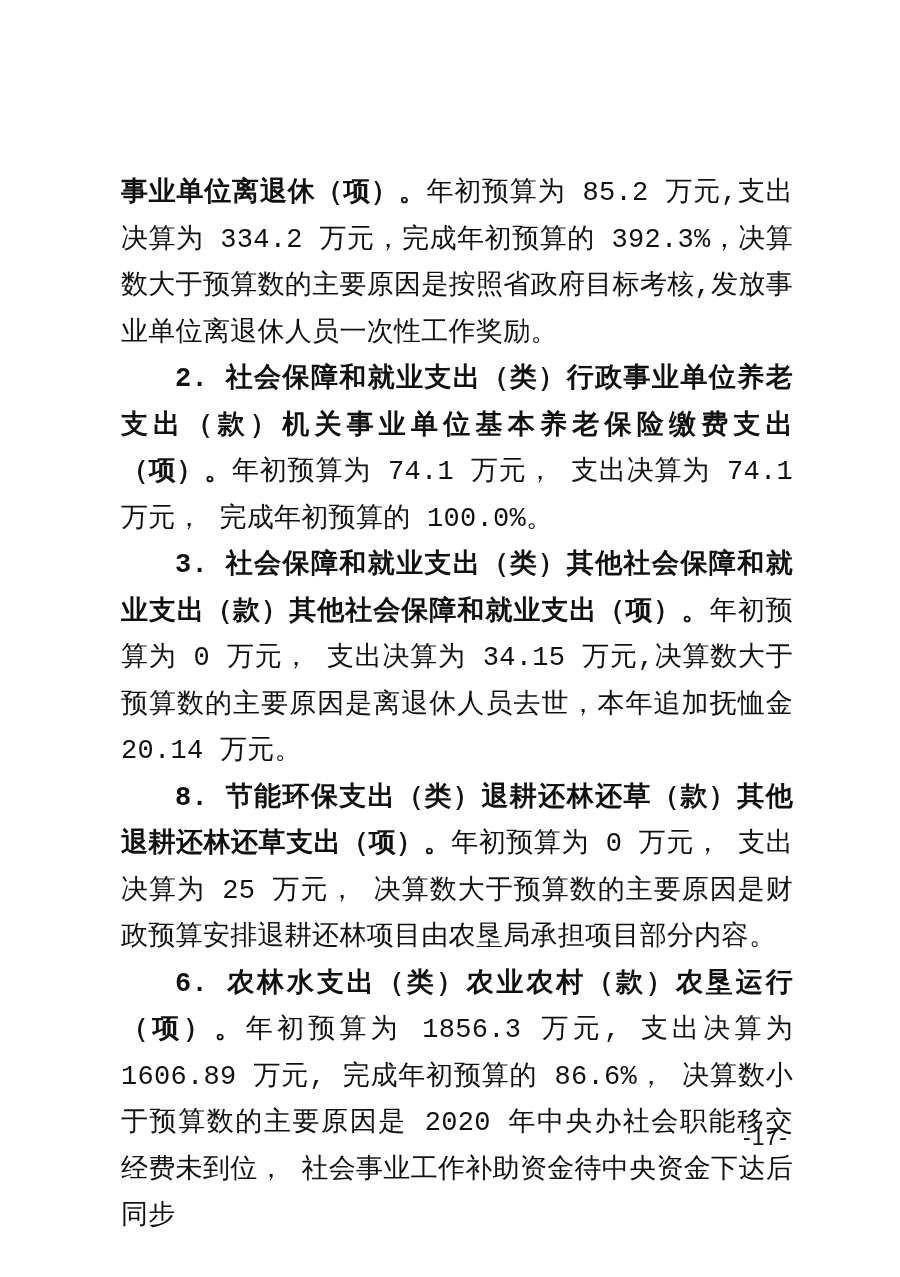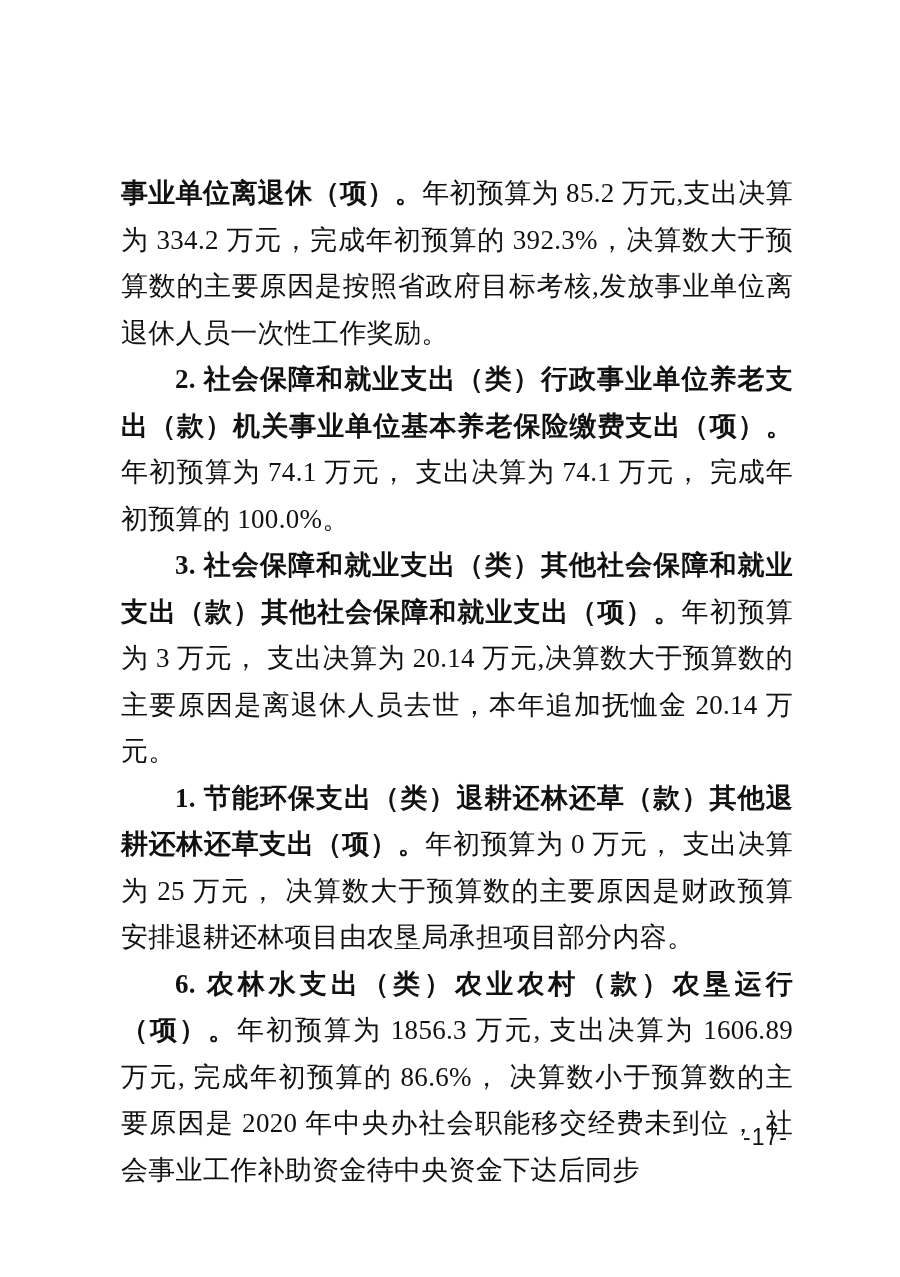--- a/index.html
+++ b/index.html
@@ -28,20 +28,21 @@
     top: 170px;
     width: 672px;
     font-size: 27px;
     line-height: 46.5px;
     text-align: justify;
     letter-spacing: 0.3px;
   }
   .para {
     margin: 0;
     padding: 0;
+    font-family: Liberation Mono, monospace;
   }
   .para.indent {
     text-indent: 2em;
   }
   .para .lead {
     font-weight: bold;
   }
   .page-number {
     position: absolute;
     top: 1124px;
@@ -55,23 +56,23 @@
 </head>
 <body>
 
 <div class="page">
   <div class="content">
 
     <p class="para"><b class="lead">事业单位离退休（项）。</b><span>年初预算为 85.2 万元,支出决算为 334.2 万元，完成年初预算的 392.3%，决算数大于预算数的主要原因是按照省政府目标考核,发放事业单位离退休人员一次性工作奖励。</span></p>
 
     <p class="para indent"><b class="lead">2. 社会保障和就业支出（类）行政事业单位养老支出（款）机关事业单位基本养老保险缴费支出（项）。</b><span>年初预算为 74.1 万元， 支出决算为 74.1 万元， 完成年初预算的 100.0%。</span></p>
 
-    <p class="para indent"><b class="lead">3. 社会保障和就业支出（类）其他社会保障和就业支出（款）其他社会保障和就业支出（项）。</b><span>年初预算为 3 万元， 支出决算为 20.14 万元,决算数大于预算数的主要原因是离退休人员去世，本年追加抚恤金 20.14 万元。</span></p>
+    <p class="para indent"><b class="lead">3. 社会保障和就业支出（类）其他社会保障和就业支出（款）其他社会保障和就业支出（项）。</b><span>年初预算为 0 万元， 支出决算为 34.15 万元,决算数大于预算数的主要原因是离退休人员去世，本年追加抚恤金 20.14 万元。</span></p>
 
 
-    <p class="para indent"><b class="lead">1. 节能环保支出（类）退耕还林还草（款）其他退耕还林还草支出（项）。</b><span>年初预算为 0 万元， 支出决算为 25 万元， 决算数大于预算数的主要原因是财政预算安排退耕还林项目由农垦局承担项目部分内容。</span></p>
+    <p class="para indent"><b class="lead">8. 节能环保支出（类）退耕还林还草（款）其他退耕还林还草支出（项）。</b><span>年初预算为 0 万元， 支出决算为 25 万元， 决算数大于预算数的主要原因是财政预算安排退耕还林项目由农垦局承担项目部分内容。</span></p>
 
     <p class="para indent"><b class="lead">6. 农林水支出（类）农业农村（款）农垦运行（项）。</b><span>年初预算为 1856.3 万元, 支出决算为 1606.89 万元, 完成年初预算的 86.6%， 决算数小于预算数的主要原因是 2020 年中央办社会职能移交经费未到位， 社会事业工作补助资金待中央资金下达后同步</span></p>
 
   </div>
 
   <div class="page-number">-17-</div>
 </div>
 
 </body></html>

